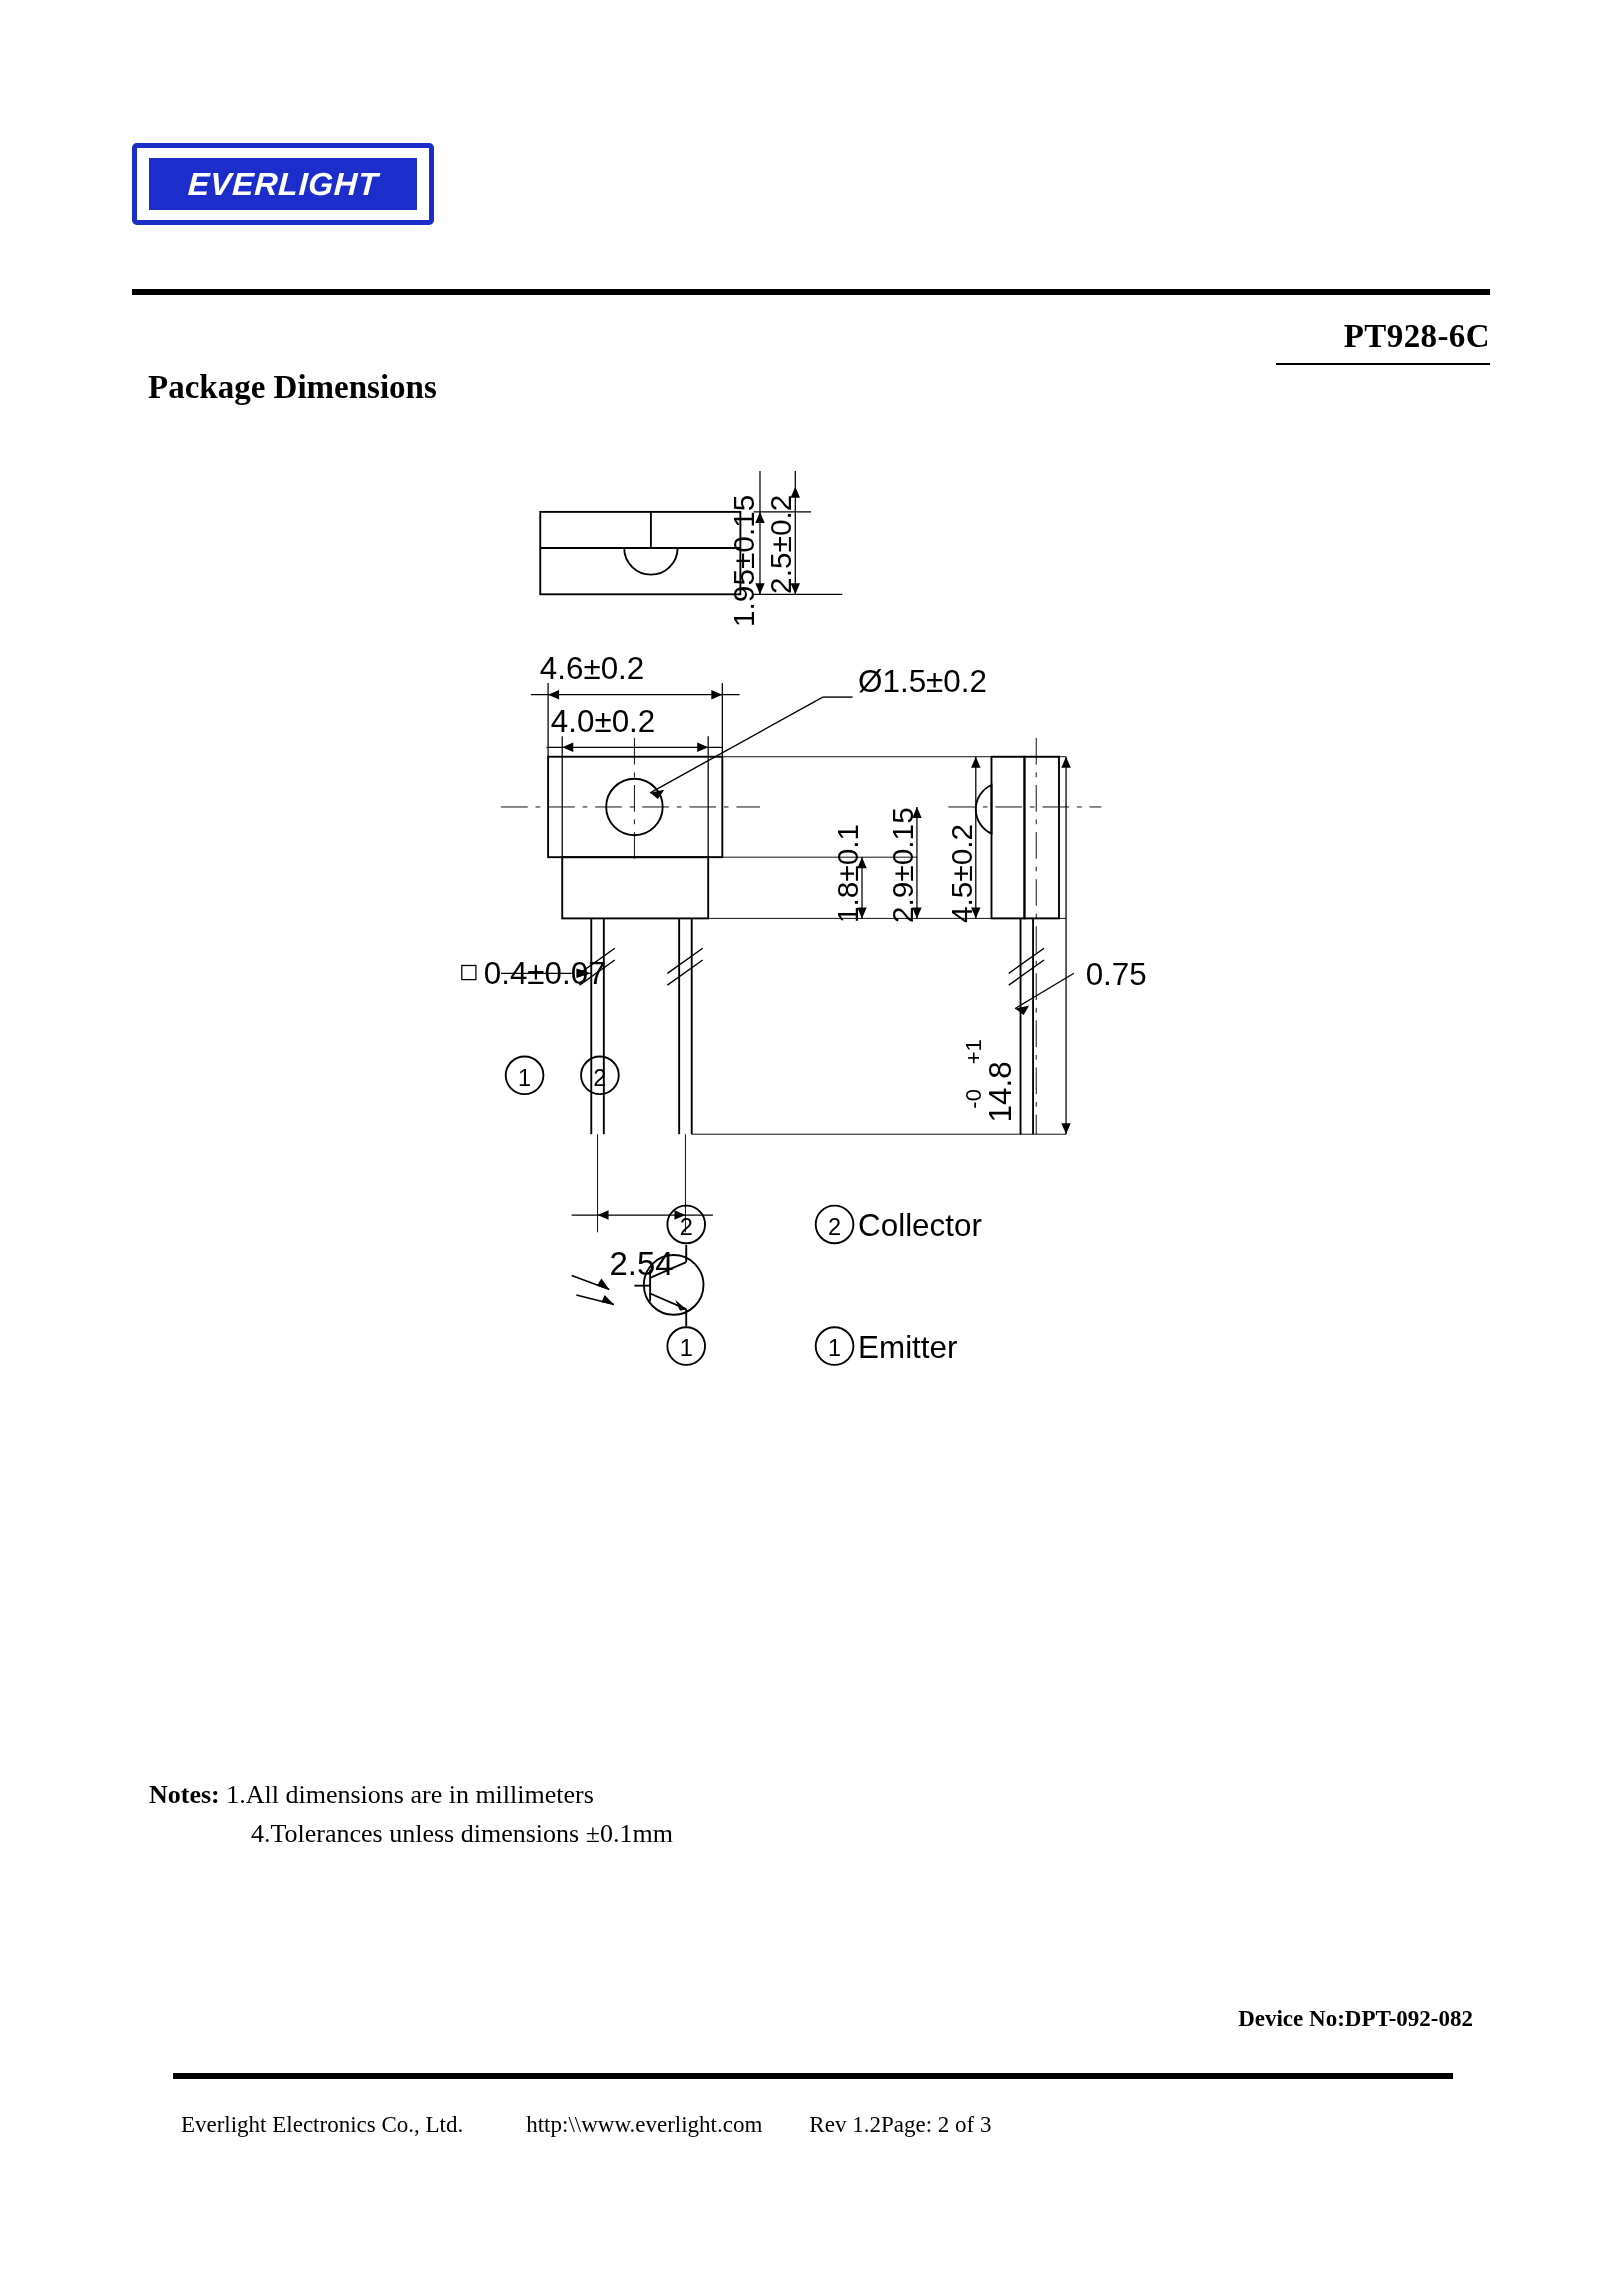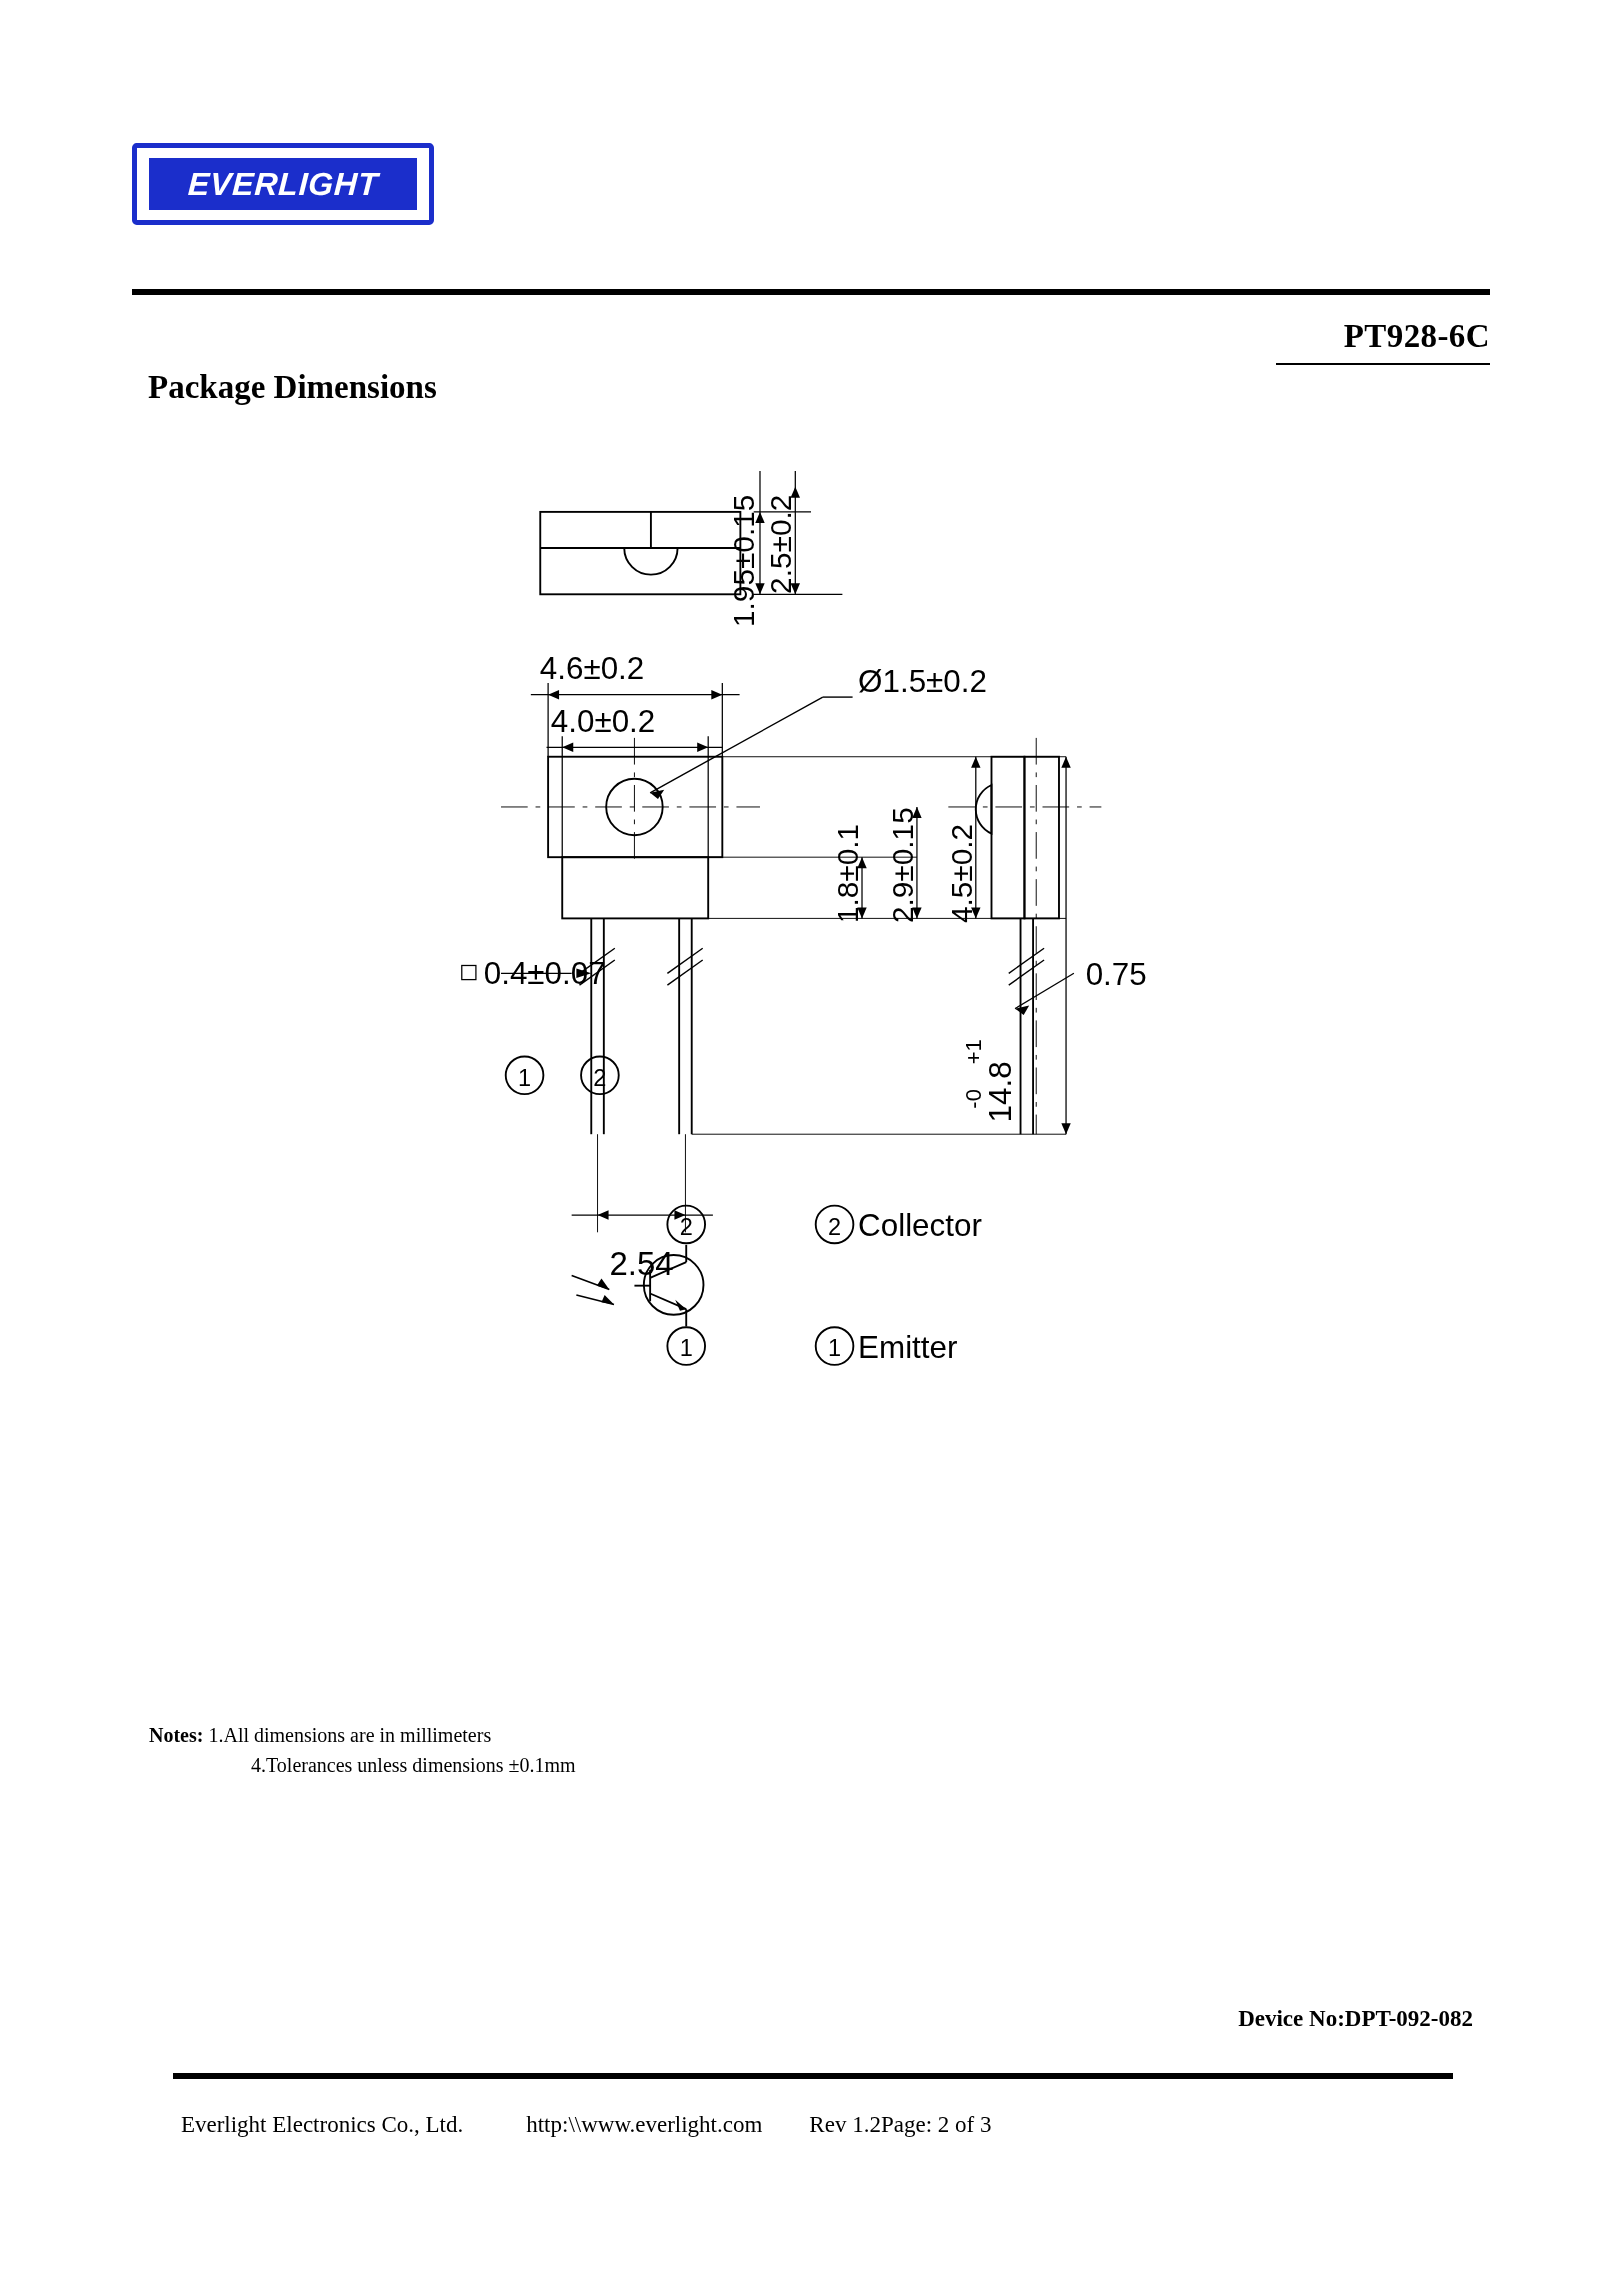--- a/index.html
+++ b/index.html
@@ -96,22 +96,22 @@
     top: 424px;
     width: 1358px;
     height: 1287px;
   }
   .drawing svg { display: block; }
 
   
   .notes {
     position: absolute;
     left: 149px;
-    top: 1720px;
-    font-size: 20px;
+    top: 1775px;
+    font-size: 26px;
     line-height: 1.5;
   }
   .notes .lbl { font-weight: bold; }
   .notes .line2 { padding-left: 102px; display: block; }
 
   
   .device-no {
     position: absolute;
     right: 149px;
     top: 2006px;

